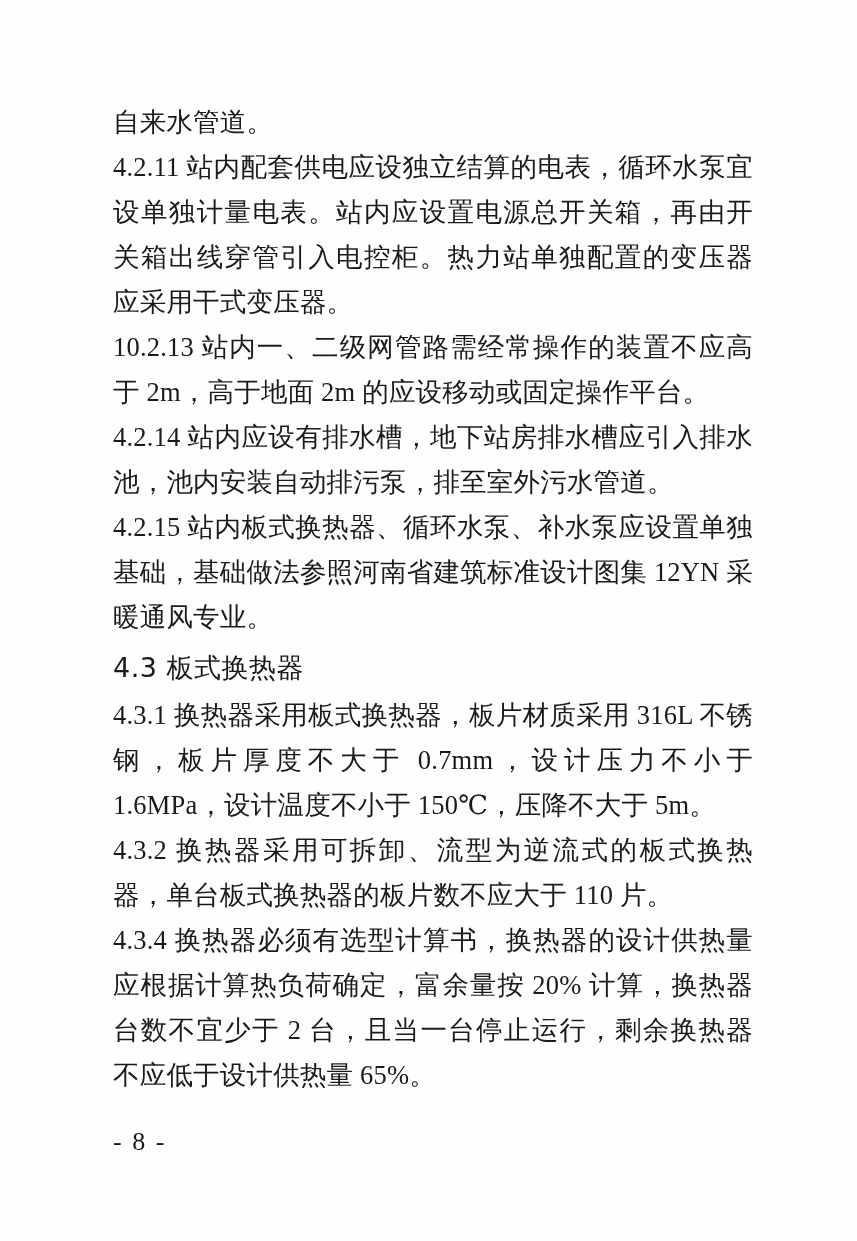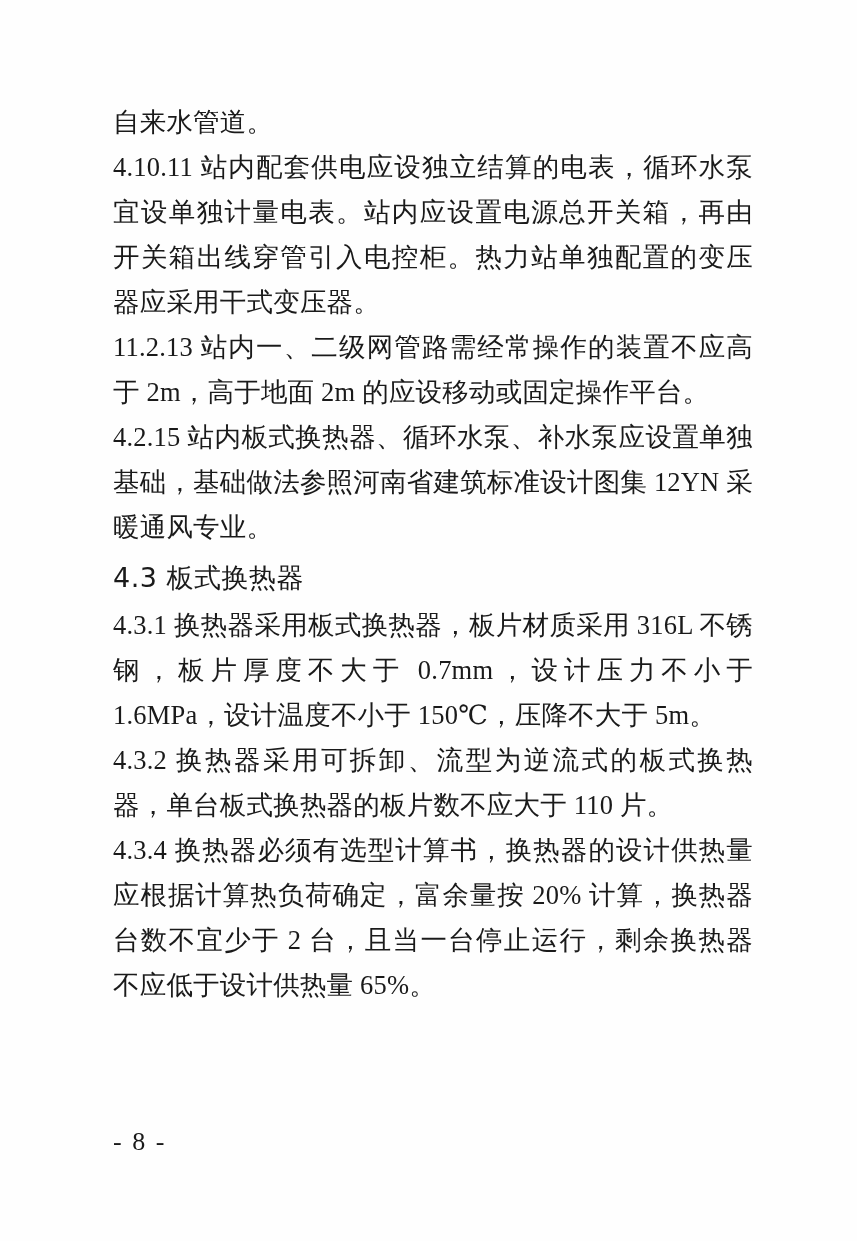--- a/index.html
+++ b/index.html
@@ -56,22 +56,23 @@
     text-align: left;
   }
 </style>
 </head>
 <body>
 
 <div class="page">
   <div class="content">
 
     <p class="para">自来水管道。</p>
-    <p class="para">4.10.11  站内配套供电应设独立结算的电表，循环水泵宜设单独计量电表。站内应设置电源总开关箱，再由开关箱出线穿管引入电控柜。热力站单独配置的变压器应采用干式变压器。</p>
-    <p class="para">11.2.13  站内一、二级网管路需经常操作的装置不应高于 2m，高于地面 2m 的应设移动或固定操作平台。</p>
+    <p class="para">4.2.11  站内配套供电应设独立结算的电表，循环水泵宜设单独计量电表。站内应设置电源总开关箱，再由开关箱出线穿管引入电控柜。热力站单独配置的变压器应采用干式变压器。</p>
+    <p class="para">10.2.13  站内一、二级网管路需经常操作的装置不应高于 2m，高于地面 2m 的应设移动或固定操作平台。</p>
+    <p class="para">4.2.14  站内应设有排水槽，地下站房排水槽应引入排水池，池内安装自动排污泵，排至室外污水管道。</p>
     <p class="para">4.2.15  站内板式换热器、循环水泵、补水泵应设置单独基础，基础做法参照河南省建筑标准设计图集 12YN 采暖通风专业。</p>
 
     <h2 class="heading">4.3  板式换热器</h2>
 
     <p class="para">4.3.1  换热器采用板式换热器，板片材质采用 316L 不锈钢，板片厚度不大于 0.7mm，设计压力不小于 1.6MPa，设计温度不小于 150℃，压降不大于 5m。</p>
     <p class="para">4.3.2  换热器采用可拆卸、流型为逆流式的板式换热器，单台板式换热器的板片数不应大于 110 片。</p>
     <p class="para">4.3.4  换热器必须有选型计算书，换热器的设计供热量应根据计算热负荷确定，富余量按 20% 计算，换热器台数不宜少于 2 台，且当一台停止运行，剩余换热器不应低于设计供热量 65%。</p>
 
   </div>
 

